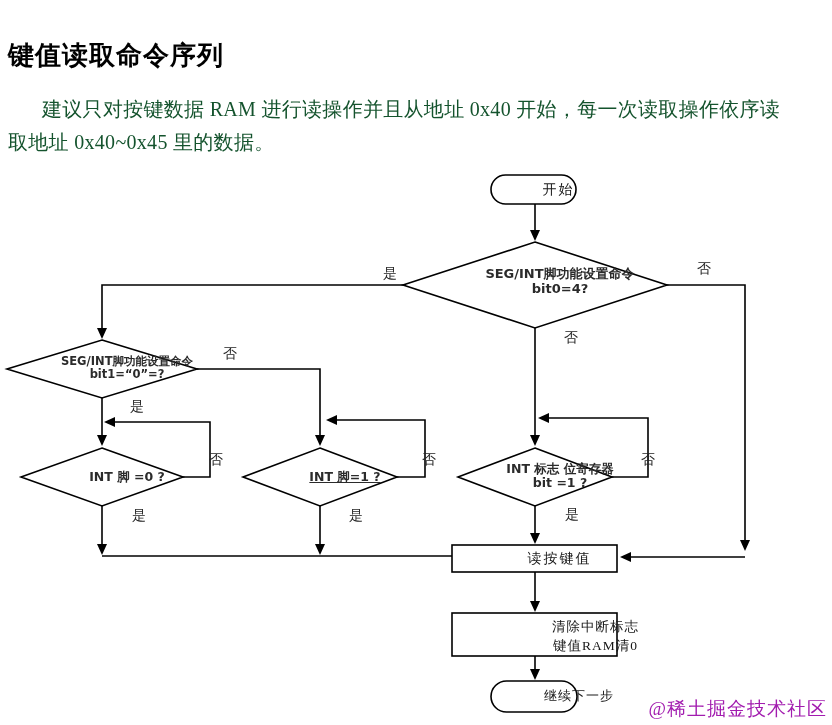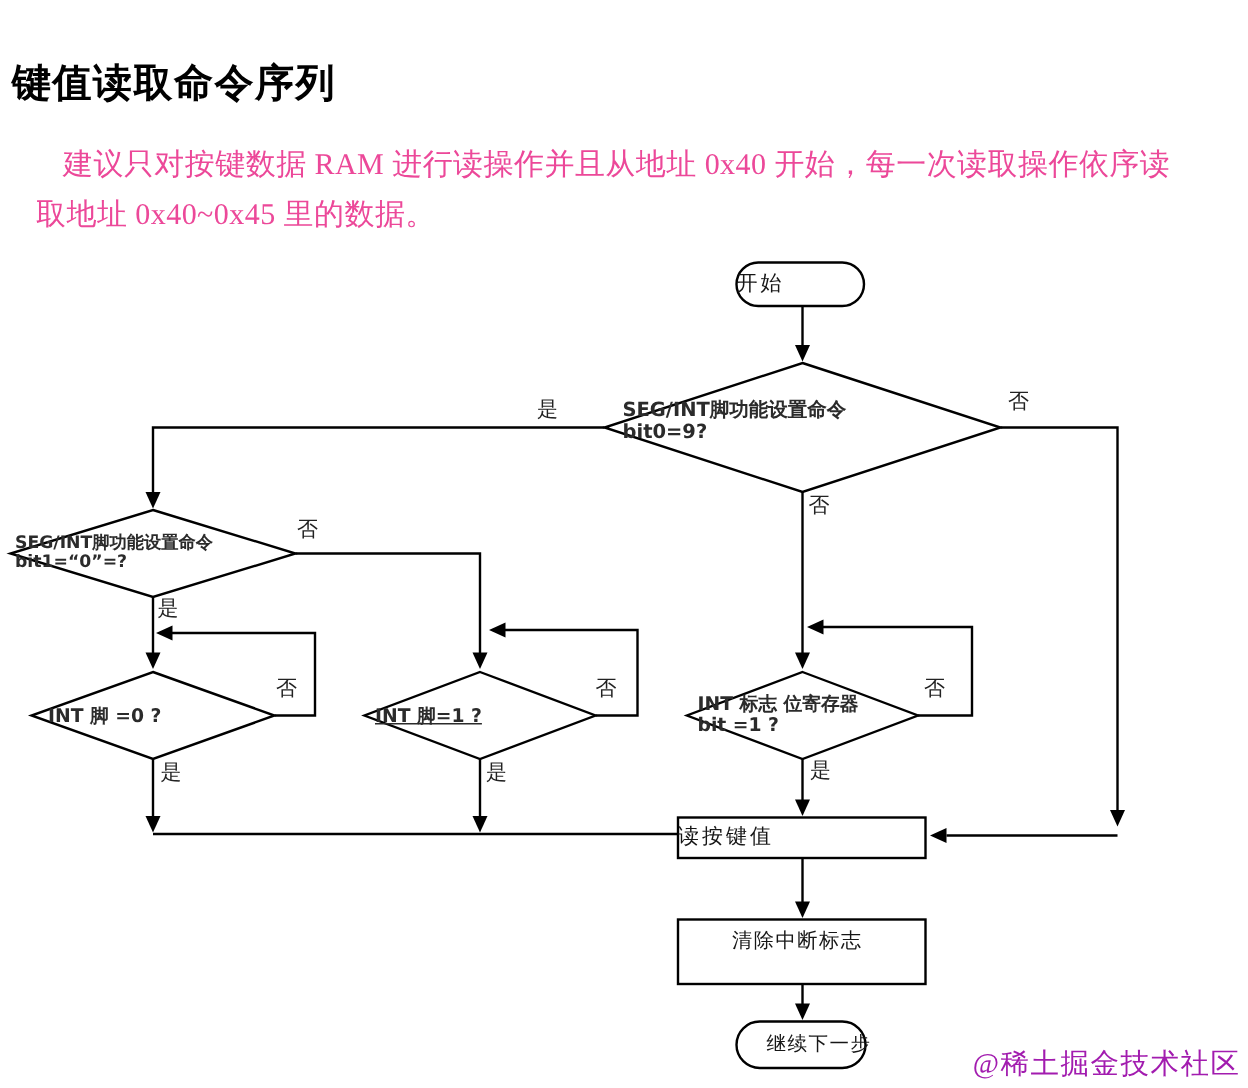--- a/index.html
+++ b/index.html
@@ -1,24 +1,24 @@
 <!DOCTYPE html>
 <html><head>
 <meta charset="utf-8">
 <style>
   html,body{margin:0;padding:0;background:#fff;}
   #page{position:relative;width:832px;height:725px;background:#ffffff;overflow:hidden;
         font-family:"Liberation Serif","DejaVu Serif",serif;color:#111;}
   #page-title{position:absolute;left:8px;top:38px;font-family:"DejaVu Sans","Liberation Sans",sans-serif;
         font-weight:bold;font-size:26px;letter-spacing:1px;color:#000;}
-  .para{position:absolute;font-size:20px;color:#ec4899;letter-spacing:0.3px;white-space:nowrap;}
+  .para{position:absolute;font-size:20px;color:#14532d;letter-spacing:0.3px;white-space:nowrap;}
   #para-line1{left:42px;top:96px;}
-  #para-line2{left:24px;top:129px;}
+  #para-line2{left:8px;top:129px;}
   svg{position:absolute;left:0;top:0;}
-  .t{position:absolute;line-height:1.15;color:#161616;}
+  .t{position:absolute;text-align:center;line-height:1.15;color:#161616;margin-left:25px;}
   .node-serif{font-size:14px;letter-spacing:2px;}
   .node-sans{font-family:"DejaVu Sans","Liberation Sans",sans-serif;font-weight:bold;color:#2b2b2b;}
   .edge{font-size:14px;color:#222;}
   #watermark{position:absolute;right:5px;top:696px;font-size:19px;color:#a21caf;letter-spacing:1px;}
 </style>
 </head>
 <body>
 
 <div id="page">
 
@@ -84,41 +84,42 @@
     <path d="M535 656 V670"></path>
     <polygon points="535,680 530,669 540,669" fill="#000" stroke="none"></polygon>
 
     <rect x="491" y="681" width="86" height="31" rx="15.5"></rect>
   </svg>
 
   <div class="t node-serif" style="left:491px;top:182px;width:85px;">开始</div>
 
   <div class="t node-sans" style="left:415px;top:267px;width:240px;font-size:13px;">
     <div>SEG/INT脚功能设置命令</div>
-    <div>bit0=9?</div>
+    <div>bit0=4?</div>
   </div>
 
   <div class="t node-sans" style="left:10px;top:355px;width:184px;font-size:11.5px;">
     <div>SEG/INT脚功能设置命令</div>
     <div>bit1=“0”=?</div>
   </div>
 
   <div class="t node-sans" style="left:32px;top:470px;width:140px;font-size:12.5px;">INT 脚 =0 ?</div>
 
   <div class="t node-sans" style="left:250px;top:470px;width:140px;font-size:12.5px;text-decoration:underline;">INT 脚=1 ?</div>
 
   <div class="t node-sans" style="left:465px;top:462px;width:140px;font-size:12.5px;">
     <div>INT 标志 位寄存器</div>
     <div>bit =1 ?</div>
   </div>
 
   <div class="t node-serif" style="left:452px;top:551px;width:165px;">读按键值</div>
 
   <div class="t node-serif" style="left:452px;top:617px;width:165px;font-size:13.5px;line-height:19px;letter-spacing:1px;padding-left:36px;">
     <div>清除中断标志</div>
+    <div>键值RAM清0</div>
   </div>
 
   <div class="t node-serif" style="left:491px;top:689px;width:86px;font-size:13px;letter-spacing:1px;padding-left:20px;">继续下一步</div>
 
   <div class="t edge" style="left:358px;top:266px;">是</div>
   <div class="t edge" style="left:672px;top:261px;">否</div>
   <div class="t edge" style="left:539px;top:330px;">否</div>
   <div class="t edge" style="left:105px;top:399px;">是</div>
   <div class="t edge" style="left:198px;top:346px;">否</div>
   <div class="t edge" style="left:184px;top:452px;">否</div>

